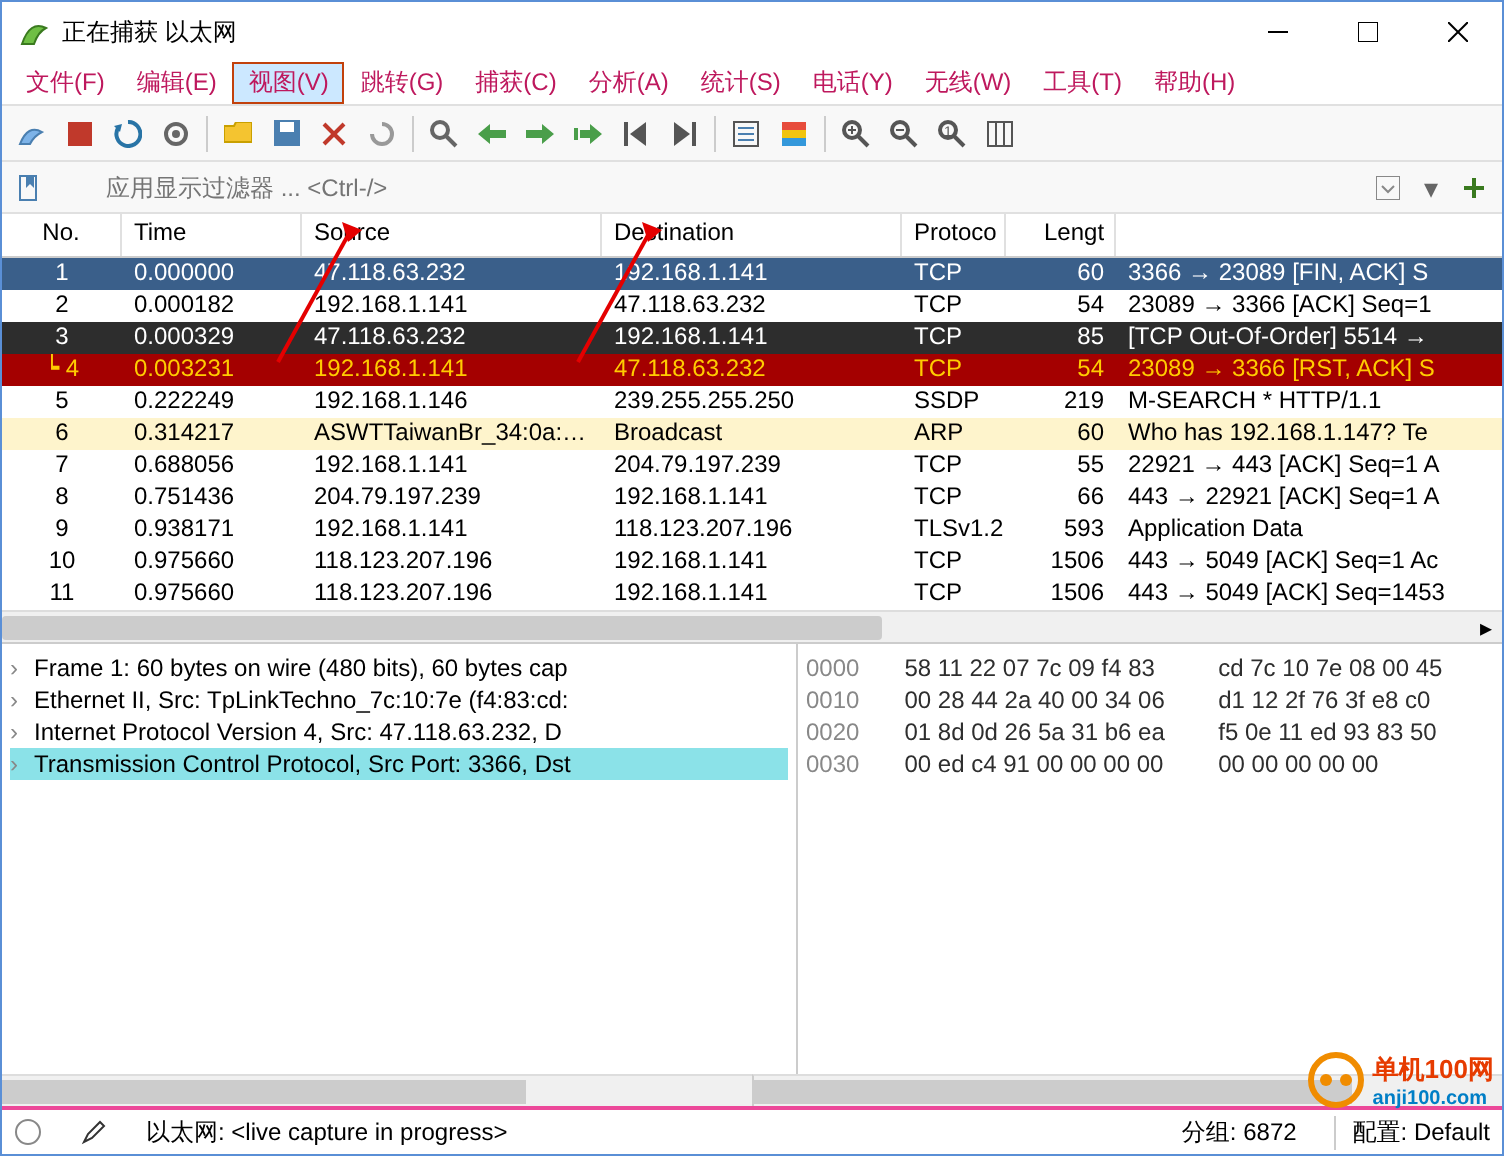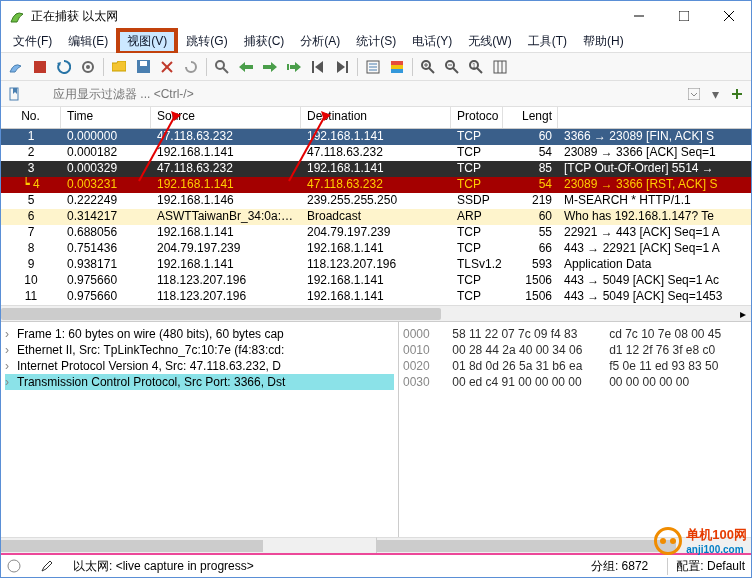--- a/index.html
+++ b/index.html
@@ -3,22 +3,22 @@
 <meta charset="utf-8">
 <style>
 * { margin: 0; padding: 0; box-sizing: border-box; font-family: "Microsoft YaHei", "Segoe UI", Tahoma, sans-serif; }
 body { width: 752px; height: 578px; background: #fff; border: 1px solid #5a8fd6; display: flex; flex-direction: column; font-size: 12px; overflow: hidden; position: relative; }
 .titlebar { height: 30px; display: flex; align-items: center; background: #fff; padding-left: 8px; justify-content: space-between; }
 .titlebar .app-icon { width: 16px; height: 16px; margin-right: 6px; }
 .titlebar .title { flex: 1; font-size: 12px; color: #000; }
 .win-controls { display: flex; }
 .win-btn { width: 45px; height: 30px; display: flex; align-items: center; justify-content: center; }
 .menubar { height: 22px; display: flex; align-items: center; padding: 0 4px; border-bottom: 1px solid #e0e0e0; }
-.menu-item { padding: 2px 8px; font-size: 12px; color: #0f172a; }
-.menu-item.active { background: #cce8ff; border: 4px solid #c2410c; padding: 1px 7px; }
+.menu-item { padding: 2px 8px; font-size: 12px; color: #be185d; }
+.menu-item.active { background: #cce8ff; border: 1px solid #c2410c; padding: 1px 7px; }
 .toolbar { height: 28px; display: flex; align-items: center; padding: 2px 4px; gap: 2px; border-bottom: 1px solid #e0e0e0; background: #f8f8f8; }
 .tb-btn { width: 22px; height: 22px; display: flex; align-items: center; justify-content: center; border: 1px solid transparent; }
 .tb-sep { width: 1px; height: 18px; background: #ccc; margin: 0 2px; }
 .filterbar { height: 26px; display: flex; align-items: center; padding: 2px 4px; gap: 4px; border-bottom: 1px solid #e0e0e0; background: #f8f8f8; }
 .filter-icon { width: 20px; height: 20px; display: flex; align-items: center; justify-content: center; }
 .filter-input { flex: 1; height: 20px; border: none; outline: none; background: transparent; font-size: 12px; color: #888; padding: 0 4px; margin-left: 20px; }
 .packet-list { flex: 0 0 auto; overflow: hidden; border-bottom: 1px solid #ccc; }
 .pl-header { display: flex; height: 22px; background: #fff; border-bottom: 1px solid #ccc; }
 .pl-col { padding: 2px 6px; border-right: 1px solid #e0e0e0; font-size: 12px; overflow: hidden; white-space: nowrap; }
 .c-no { width: 60px; text-align: center; }
@@ -47,21 +47,21 @@
 .hex-row { display: flex; gap: 19px; }
 .hex-off { color: #888; width: 34px; }
 .hex-b1 { width: 155px; }
 .hex-b2 { width: 155px; }
 .pane-scroll { position: absolute; bottom: 0; left: 0; right: 0; height: 16px; display: flex; }
 .pane-scroll .half { flex: 1; background: #f0f0f0; border-top: 1px solid #ddd; position: relative; }
 .pane-scroll .half .thumb { position: absolute; left: 0; top: 2px; width: 70%; height: 12px; background: #ccc; }
 .statusbar { height: 24px; display: flex; align-items: center; border-top: 2px solid #ec4899; padding: 0 6px; gap: 19px; font-size: 12px; }
 .sb-spacer { flex: 1; }
 .red-arrow { position: absolute; pointer-events: none; z-index: 10; }
-.watermark { position: absolute; right: 4px; bottom: 22px; z-index: 20; display: flex; align-items: center; gap: 4px; font-size: 13px; font-weight: bold; pointer-events: none; }
+.watermark { position: absolute; right: 4px; bottom: 22px; z-index: 20; display: flex; align-items: flex-start; gap: 4px; font-size: 13px; font-weight: bold; pointer-events: none; }
 .watermark .wico { width: 28px; height: 28px; border-radius: 50%; border: 3px solid #f08c00; position: relative; }
 .watermark .wico:before, .watermark .wico:after { content: ""; position: absolute; width: 6px; height: 6px; background: #f08c00; border-radius: 50%; top: 8px; }
 .watermark .wico:before { left: 3px; }
 .watermark .wico:after { right: 3px; }
 .watermark .txt1 { color: #e63b00; }
 .watermark .txt2 { color: #007ec6; font-size: 10px; writing-mode: horizontal-tb; }
 </style>
 </head>
 <body>
 

